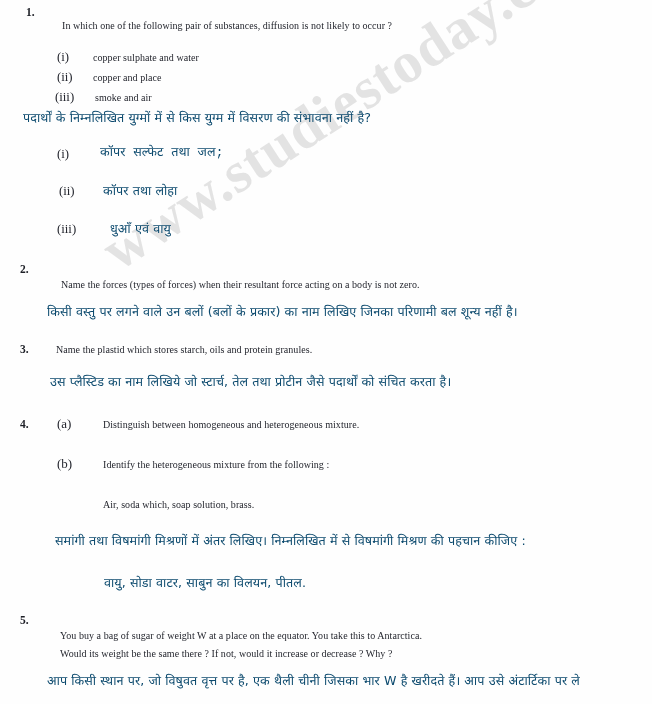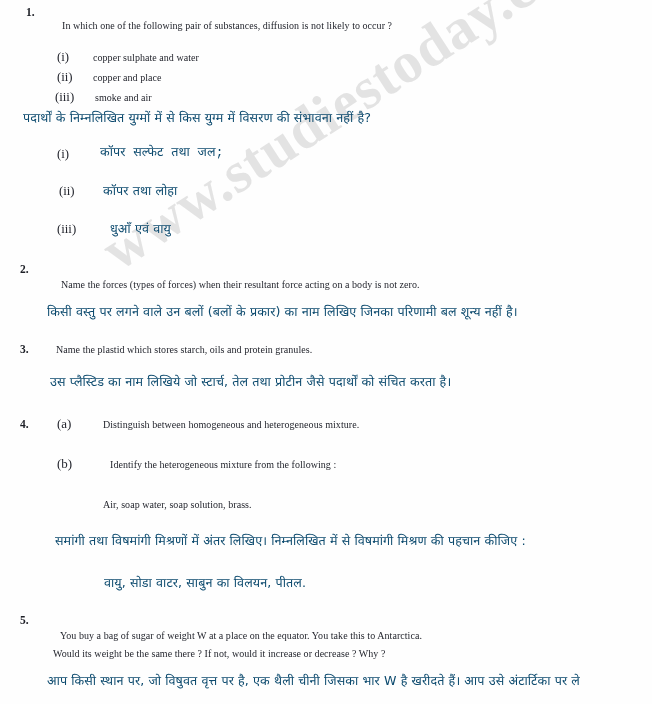--- a/index.html
+++ b/index.html
@@ -148,33 +148,33 @@
       <div class="line hi" style="left:50px; top:373px;">उस प्लैस्टिड का नाम लिखिये जो स्टार्च, तेल तथा प्रोटीन जैसे पदार्थों को संचित करता है।</div>
     </div>
 
     <div class="q">
       <div class="qnum" style="left:20px; top:418px;">4.</div>
 
       <div class="sub" style="left:57px; top:416px;">(a)</div>
       <div class="line en" style="left:103px; top:416px;">Distinguish between homogeneous and heterogeneous mixture.</div>
 
       <div class="sub" style="left:57px; top:456px;">(b)</div>
-      <div class="line en" style="left:110px; top:456px;">Identify the heterogeneous mixture from the following :</div>
+      <div class="line en" style="left:103px; top:456px;">Identify the heterogeneous mixture from the following :</div>
 
-      <div class="line en" style="left:103px; top:496px;">Air, soap water, soap solution, brass.</div>
+      <div class="line en" style="left:103px; top:496px;">Air, soda which, soap solution, brass.</div>
 
       <div class="line hi" style="left:55px; top:532px;">समांगी तथा विषमांगी मिश्रणों में अंतर लिखिए। निम्नलिखित में से विषमांगी मिश्रण की पहचान कीजिए :</div>
 
       <div class="line hi" style="left:104px; top:574px;">वायु, सोडा वाटर, साबुन का विलयन, पीतल.</div>
     </div>
 
     <div class="q">
       <div class="qnum" style="left:20px; top:614px;">5.</div>
 
       <div class="line en" style="left:60px; top:627px;text-align:right;">You buy a bag of sugar of weight W at a place on the equator.  You take this to Antarctica.</div>
 
-      <div class="line en" style="left:53px; top:645px;">Would its weight be the same there ?  If not, would it increase or decrease ?  Why ?</div>
+      <div class="line en" style="left:60px; top:645px;">Would its weight be the same there ?  If not, would it increase or decrease ?  Why ?</div>
 
       <div class="line hi" style="left:47px; top:672px;">आप किसी स्थान पर, जो विषुवत वृत्त पर है, एक थैली चीनी जिसका भार W है खरीदते हैं।  आप उसे अंटार्टिका पर ले</div>
     </div>
 
   </div>
 </div>
 
 </body></html>

